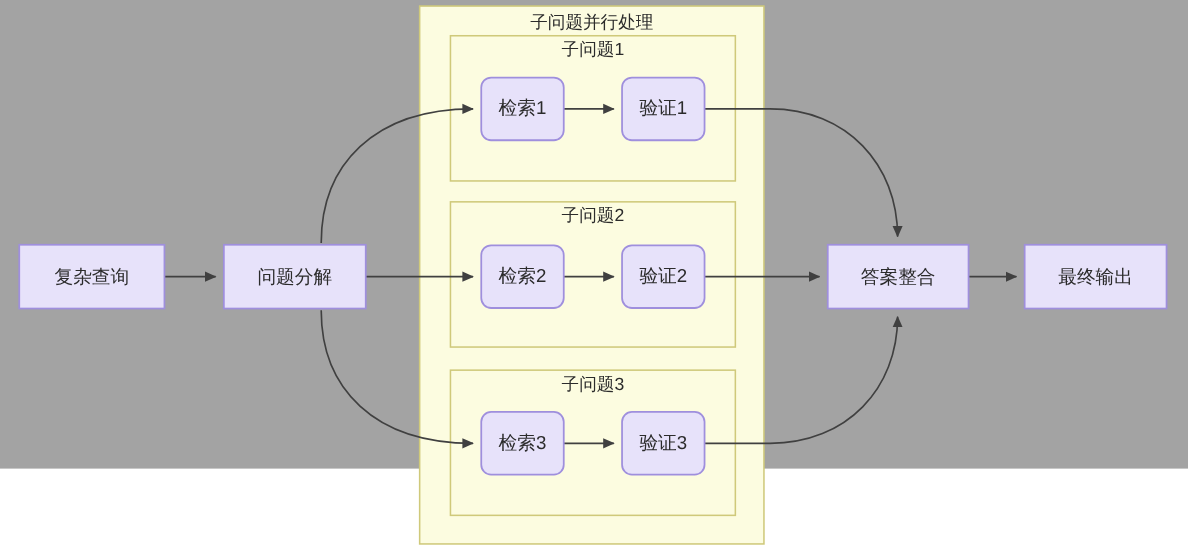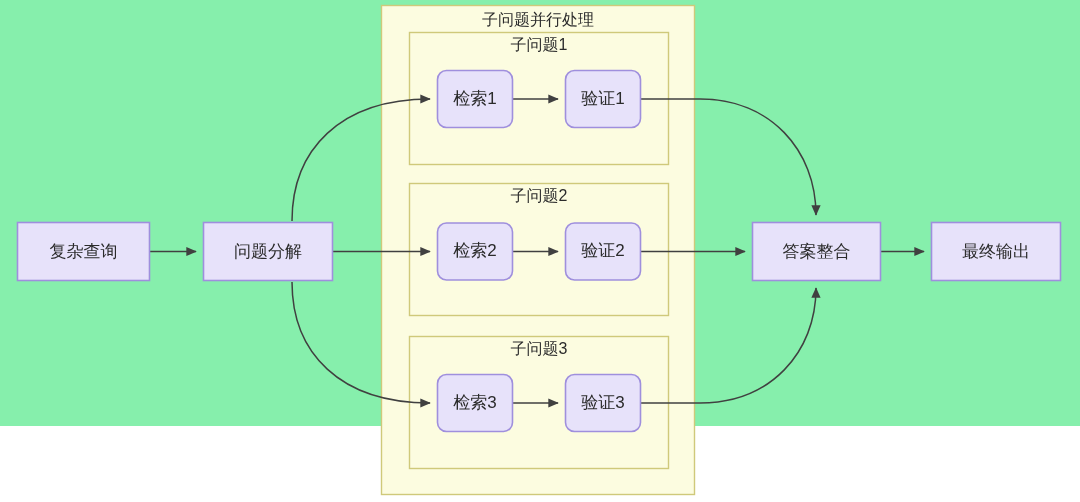--- a/index.html
+++ b/index.html
@@ -11,21 +11,21 @@
   body {
     width: 1080px;
     height: 502px;
     overflow: hidden;
     font-family: "Liberation Sans", "DejaVu Sans", sans-serif;
   }
   #diagram-root {
     position: relative;
     width: 1080px;
     height: 426px;
-    background: #86efac;
+    background: #a3a3a3;
   }
   svg#flow-svg {
     display: block;
     width: 1080px;
     height: 502px;
   }
   .node-label {
     font-family: "Liberation Sans", "DejaVu Sans", sans-serif;
     font-size: 17px;
     fill: #2b2b2b;

